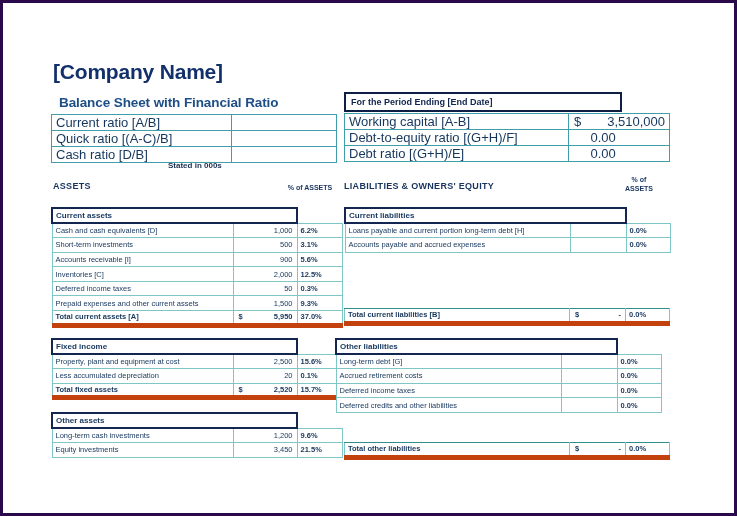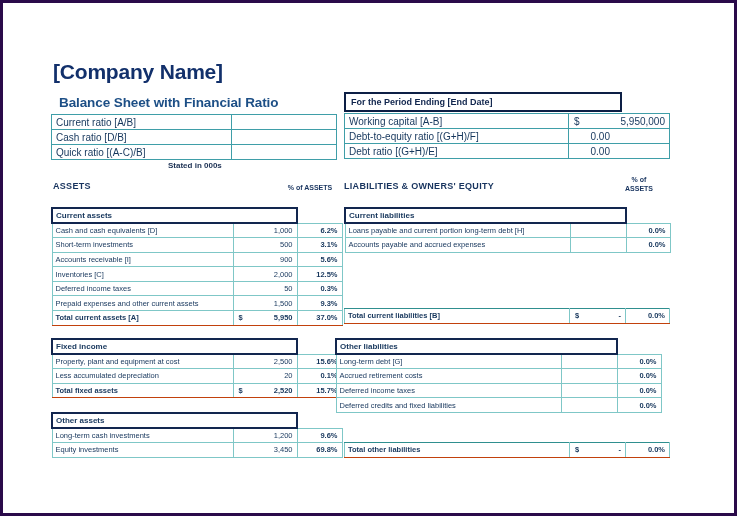--- a/index.html
+++ b/index.html
@@ -51,41 +51,41 @@
   .tbl td {
     font-size:7.5px; color:#16365c;
     padding:0 3px; height:14.6px;
     border:1px solid #7fc7c7;
     white-space:nowrap; overflow:hidden;
     background:#ffffff;
   }
   .tbl td.lbl { text-align:left; }
   .tbl td.num { text-align:right; padding-right:4px; }
   .tbl td.cur { text-align:left; padding-left:5px; }
-  .tbl td.pct { text-align:right; padding-right:4px; font-weight:bold; }
+  .tbl td.pct { padding-right:4px; font-weight:bold; }
 
   
   .blockhead td {
     font-weight:bold;
     border:2px solid #12264f !important;
     border-right:2px solid #12264f !important;
     height:15px;
     font-size:8px;
   }
   .blockhead td.emptyhead { border:none !important; background:transparent; }
 
   .totrow td {
     font-weight:bold;
     border-top:1px solid #2f8f8f;
-    border-bottom:1px solid #c2410c;
+    border-bottom:5px solid #c2410c;
   }
 
   
   .ratio td {
-    font-size:10px; color:#15365c; height:15px;
+    font-size:13px; color:#15365c; height:15px;
     border:1px solid #3f9ea8; padding:0 4px;
   }
   .ratio td.val { border:1px solid #3f9ea8; }
 
   .periodbox {
     position:absolute;
     border:2px solid #0d1f45;
     font-size:9px; font-weight:bold; color:#10254d;
     display:flex; align-items:center; padding-left:5px;
     background:#fff;
@@ -105,43 +105,43 @@
       <colgroup>
           <col style="width:180px">
           <col style="width:105px">
         </colgroup>
       <tbody>
           <tr>
             <td class="lbl">Current ratio  [A/B]</td>
             <td class="val num"></td>
           </tr>
           <tr>
+            <td class="lbl">Quick ratio  [(A-C)/B]</td>
+            <td class="val num"></td>
+          </tr>
+          <tr>
             <td class="lbl">Cash ratio  [D/B]</td>
-            <td class="val num"></td>
-          </tr>
-          <tr>
-            <td class="lbl">Quick ratio  [(A-C)/B]</td>
             <td class="val num"></td>
           </tr>
         </tbody>
     </table>
 
     <div class="periodbox" style="left:341px; top:89px; width:278px; height:20px;">For the Period Ending [End Date]</div>
 
     <table class="ratio tbl" id="period-table" style="left:341px; top:110px; width:325px;">
       <colgroup>
           <col style="width:224px">
           <col style="width:20px">
           <col style="width:81px">
         </colgroup>
       <tbody>
           <tr>
             <td class="lbl">Working capital  [A-B]</td>
             <td class="cur" style="border-right:none;">$</td>
-            <td class="num" style="border-left:none;">5,950,000</td>
+            <td class="num" style="border-left:none;">3,510,000</td>
           </tr>
           <tr>
             <td class="lbl">Debt-to-equity ratio  [(G+H)/F]</td>
             <td class="cur" style="border-right:none;border-left:1px solid #3f9ea8;"></td>
             <td class="num" style="border-left:none;text-align:left;padding-left:2px;">0.00</td>
           </tr>
           <tr>
             <td class="lbl">Debt ratio  [(G+H)/E]</td>
             <td class="cur" style="border-right:none;border-left:1px solid #3f9ea8;"></td>
             <td class="num" style="border-left:none;text-align:left;padding-left:2px;">0.00</td>
@@ -262,21 +262,21 @@
           <tr class="">
             <td class="lbl">Long-term cash investments</td>
             <td class="cur" style="border-right:none;"></td>
             <td class="num" style="border-left:none;">1,200</td>
             <td class="pct">9.6%</td>
           </tr>
           <tr class="">
             <td class="lbl">Equity investments</td>
             <td class="cur" style="border-right:none;"></td>
             <td class="num" style="border-left:none;">3,450</td>
-            <td class="pct">69.8%</td>
+            <td class="pct">21.5%</td>
           </tr>
         </tbody>
     </table>
 
     <table class="tbl" id="current-liabilities-table" style="left:341px; top:204px; width:325px;">
       <colgroup>
           <col style="width:225px">
           <col style="width:14px">
           <col style="width:42px">
           <col style="width:44px">
@@ -342,21 +342,21 @@
             <td class="num" style="border-left:none;"></td>
             <td class="pct">0.0%</td>
           </tr>
           <tr class="">
             <td class="lbl">Deferred income taxes</td>
             <td class="cur" style="border-right:none;"></td>
             <td class="num" style="border-left:none;"></td>
             <td class="pct">0.0%</td>
           </tr>
           <tr class="">
-            <td class="lbl">Deferred credits and fixed liabilities</td>
+            <td class="lbl">Deferred credits and other liabilities</td>
             <td class="cur" style="border-right:none;"></td>
             <td class="num" style="border-left:none;"></td>
             <td class="pct">0.0%</td>
           </tr>
         </tbody>
     </table>
 
     <table class="tbl" id="other-liabilities-total-table" style="left:341px; top:439px; width:325px;">
       <colgroup>
           <col style="width:225px">

